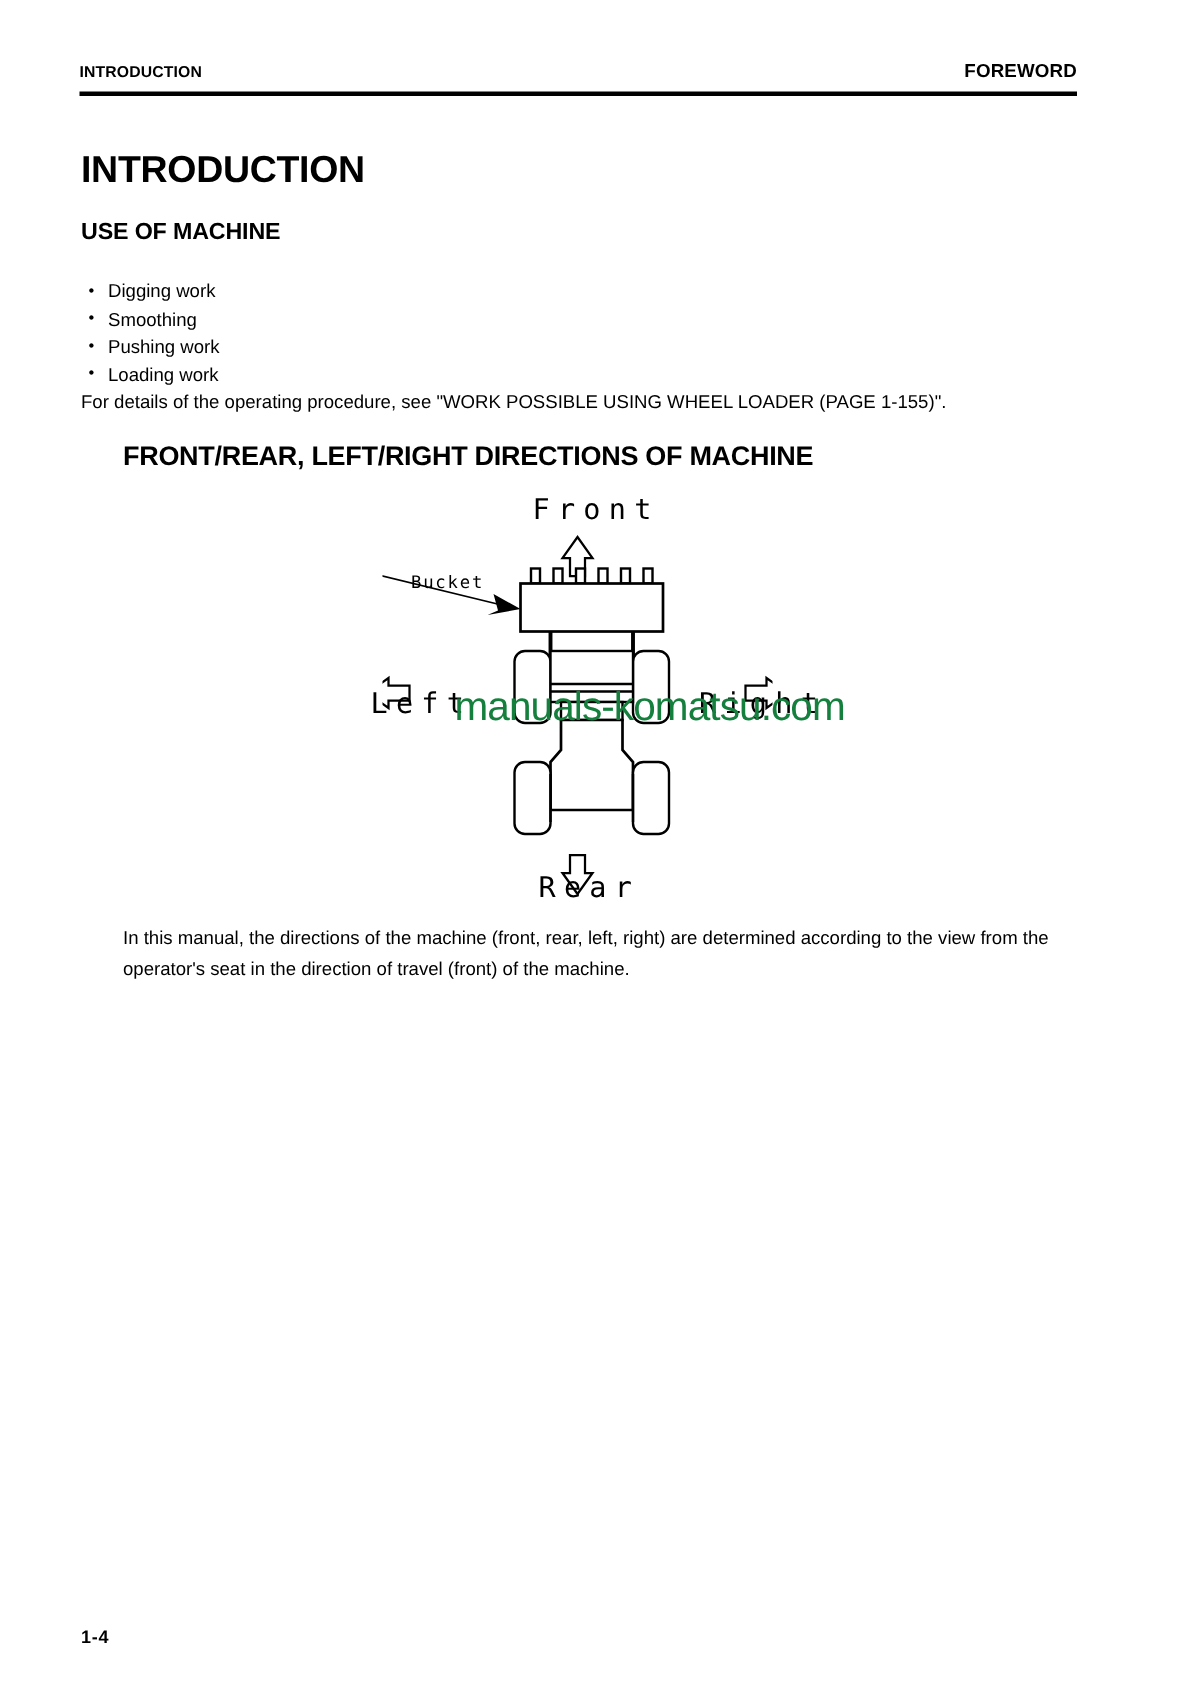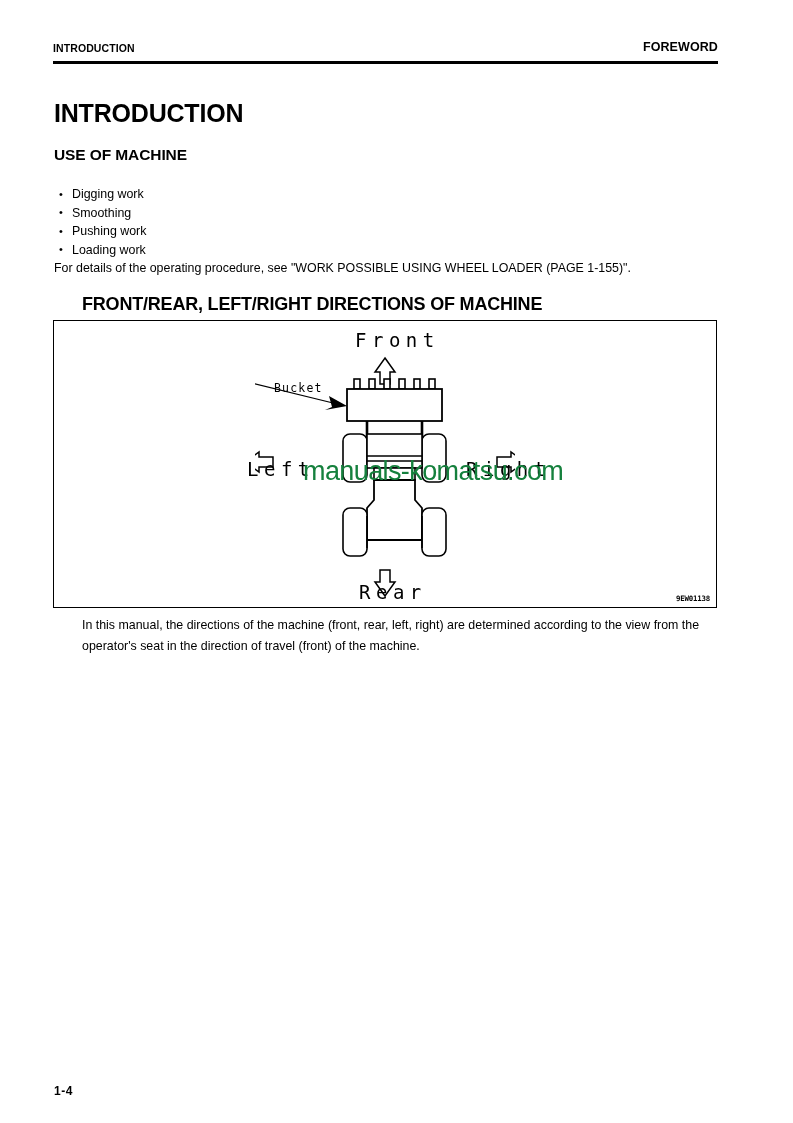--- a/index.html
+++ b/index.html
@@ -215,23 +215,20 @@
     <div class="bullet">Digging work</div>
     <div class="bullet">Smoothing</div>
     <div class="bullet">Pushing work</div>
     <div class="bullet">Loading work</div>
   </div>
 
   <div class="details-line">For details of the operating procedure, see "WORK POSSIBLE USING WHEEL LOADER (PAGE 1-155)".</div>
 
   <div class="sub-title-2">FRONT/REAR, LEFT/RIGHT DIRECTIONS OF MACHINE</div>
 
-  <div class="figure-box">
-    <div class="figure-code">9EW01138</div>
-  </div>
 
   <svg width="260" height="270" viewBox="0 0 260 270" style="position:absolute; left:255px; top:348px;">
 
     <g fill="none" stroke="#000000" stroke-width="1.6" stroke-linejoin="miter">
 
       <polygon points="130,10 140,24 135,24 135,36 125,36 125,24 120,24" fill="#ffffff" stroke="#000000" stroke-width="1.5"></polygon>
 
       <rect x="99" y="31" width="6" height="10" fill="#ffffff"></rect>
       <rect x="114" y="31" width="6" height="10" fill="#ffffff"></rect>
       <rect x="129" y="31" width="6" height="10" fill="#ffffff"></rect>

